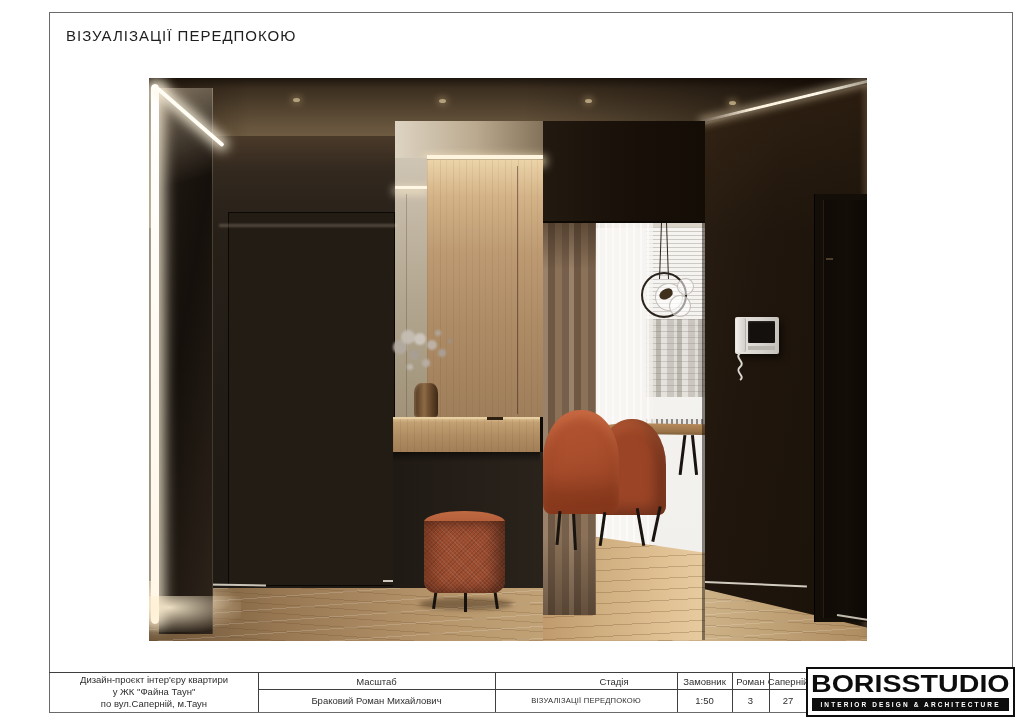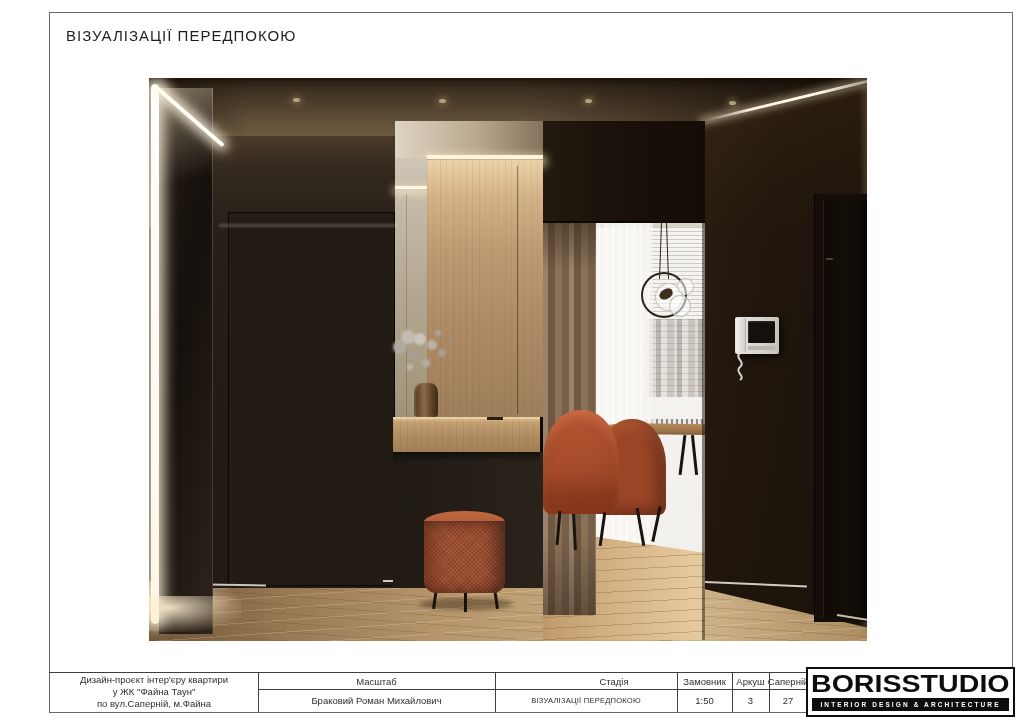--- a/index.html
+++ b/index.html
@@ -292,33 +292,33 @@
 <div class="abs hline" style="left:258px;top:689px;width:548px;"></div>
 <div class="abs vline" style="left:258px;top:672px;height:40px;"></div>
 <div class="abs vline" style="left:495px;top:672px;height:40px;"></div>
 <div class="abs vline" style="left:677px;top:672px;height:40px;"></div>
 <div class="abs vline" style="left:732px;top:672px;height:40px;"></div>
 <div class="abs vline" style="left:769px;top:672px;height:40px;"></div>
 
 <div class="abs cell project-cell">
   <div>Дизайн-проєкт інтер'єру квартири</div>
   <div>у ЖК "Файна Таун"</div>
-  <div>по вул.Саперній, м.Файна</div>
+  <div>по вул.Саперній, м.Таун</div>
 </div>
 
 <div class="abs cell cell-sm" style="left:259px;top:673px;width:235px;height:16px;">Масштаб</div>
 <div class="abs cell cell-sm" style="left:259px;top:690px;width:235px;height:21px;">Браковий Роман Михайлович</div>
 
 <div class="abs cell cell-sm" style="left:524px;top:673px;width:180px;height:16px;text-align:right;">Стадія</div>
 <div class="abs cell cell-xs" style="left:496px;top:690px;width:180px;height:21px;">ВІЗУАЛІЗАЦІЇ ПЕРЕДПОКОЮ</div>
 
 <div class="abs cell cell-sm" style="left:678px;top:673px;width:53px;height:16px;">Замовник</div>
 <div class="abs cell cell-sm" style="left:678px;top:690px;width:53px;height:21px;">1:50</div>
 
-<div class="abs cell cell-sm" style="left:733px;top:673px;width:35px;height:16px;">Аркуш</div>
+<div class="abs cell cell-sm" style="left:733px;top:673px;width:35px;height:16px;">Роман</div>
 <div class="abs cell cell-sm" style="left:733px;top:690px;width:35px;height:21px;">3</div>
 
 <div class="abs cell cell-sm" style="left:770px;top:673px;width:36px;height:16px;">Саперній</div>
 <div class="abs cell cell-sm" style="left:770px;top:690px;width:36px;height:21px;">27</div>
 
 <div class="abs logo-box">
   <div class="logo-name">BORISSTUDIO</div>
   <div class="logo-bar">INTERIOR DESIGN &amp; ARCHITECTURE</div>
 </div>
 

